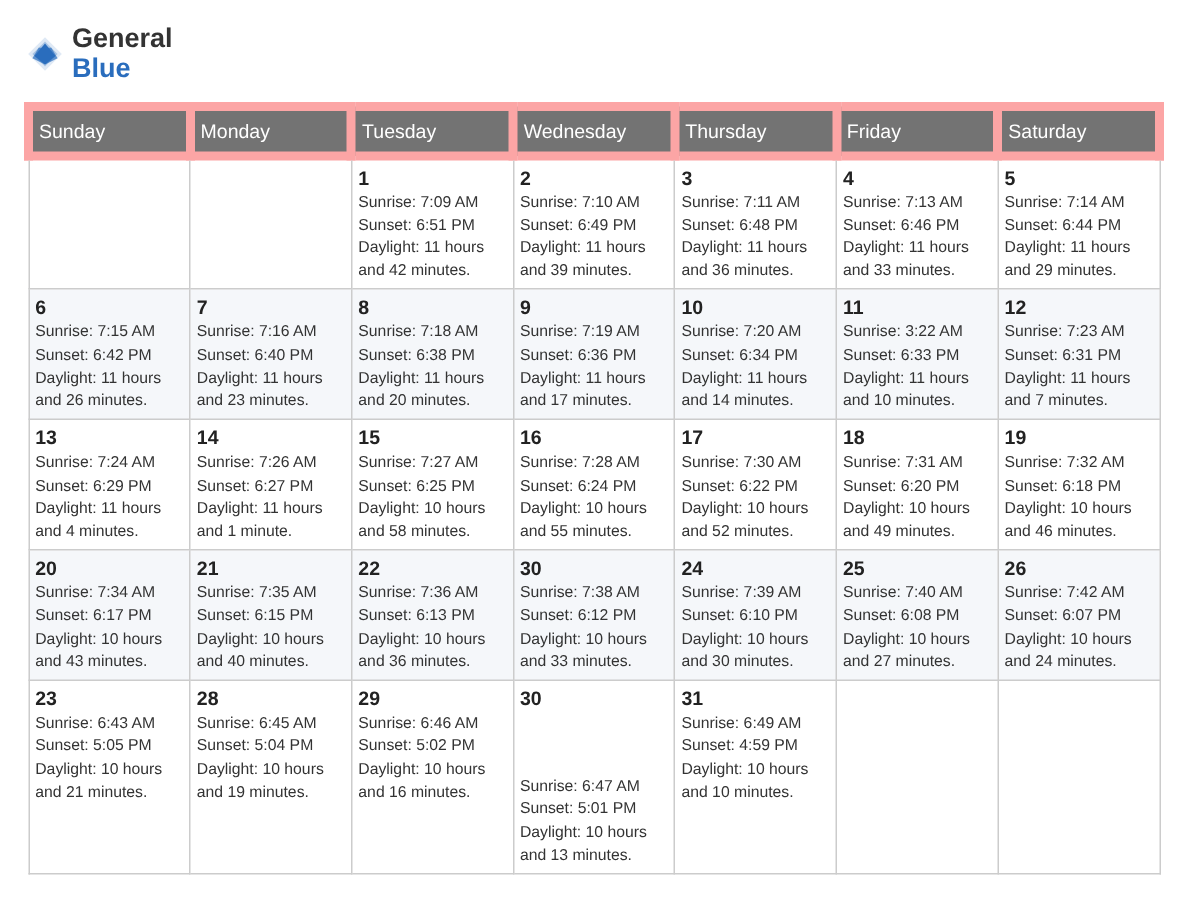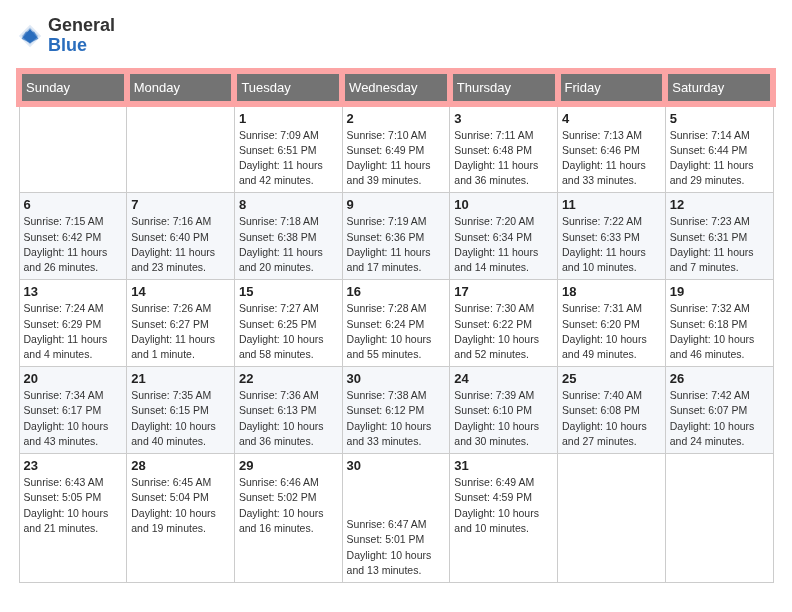--- a/index.html
+++ b/index.html
@@ -181,21 +181,21 @@
 Daylight: 11 hours and 17 minutes.</div>
         </td>
         <td>
           <span class="day-num">10</span>
           <div class="day-detail" style="white-space: pre-line;">Sunrise: 7:20 AM
 Sunset: 6:34 PM
 Daylight: 11 hours and 14 minutes.</div>
         </td>
         <td>
           <span class="day-num">11</span>
-          <div class="day-detail" style="white-space: pre-line;">Sunrise: 7:22 AM
+          <div class="day-detail" style="white-space: pre-line;">Sunrise: 3:22 AM
 Sunset: 6:33 PM
 Daylight: 11 hours and 10 minutes.</div>
         </td>
         <td>
           <span class="day-num">12</span>
           <div class="day-detail" style="white-space: pre-line;">Sunrise: 7:23 AM
 Sunset: 6:31 PM
 Daylight: 11 hours and 7 minutes.</div>
         </td>
       </tr>

